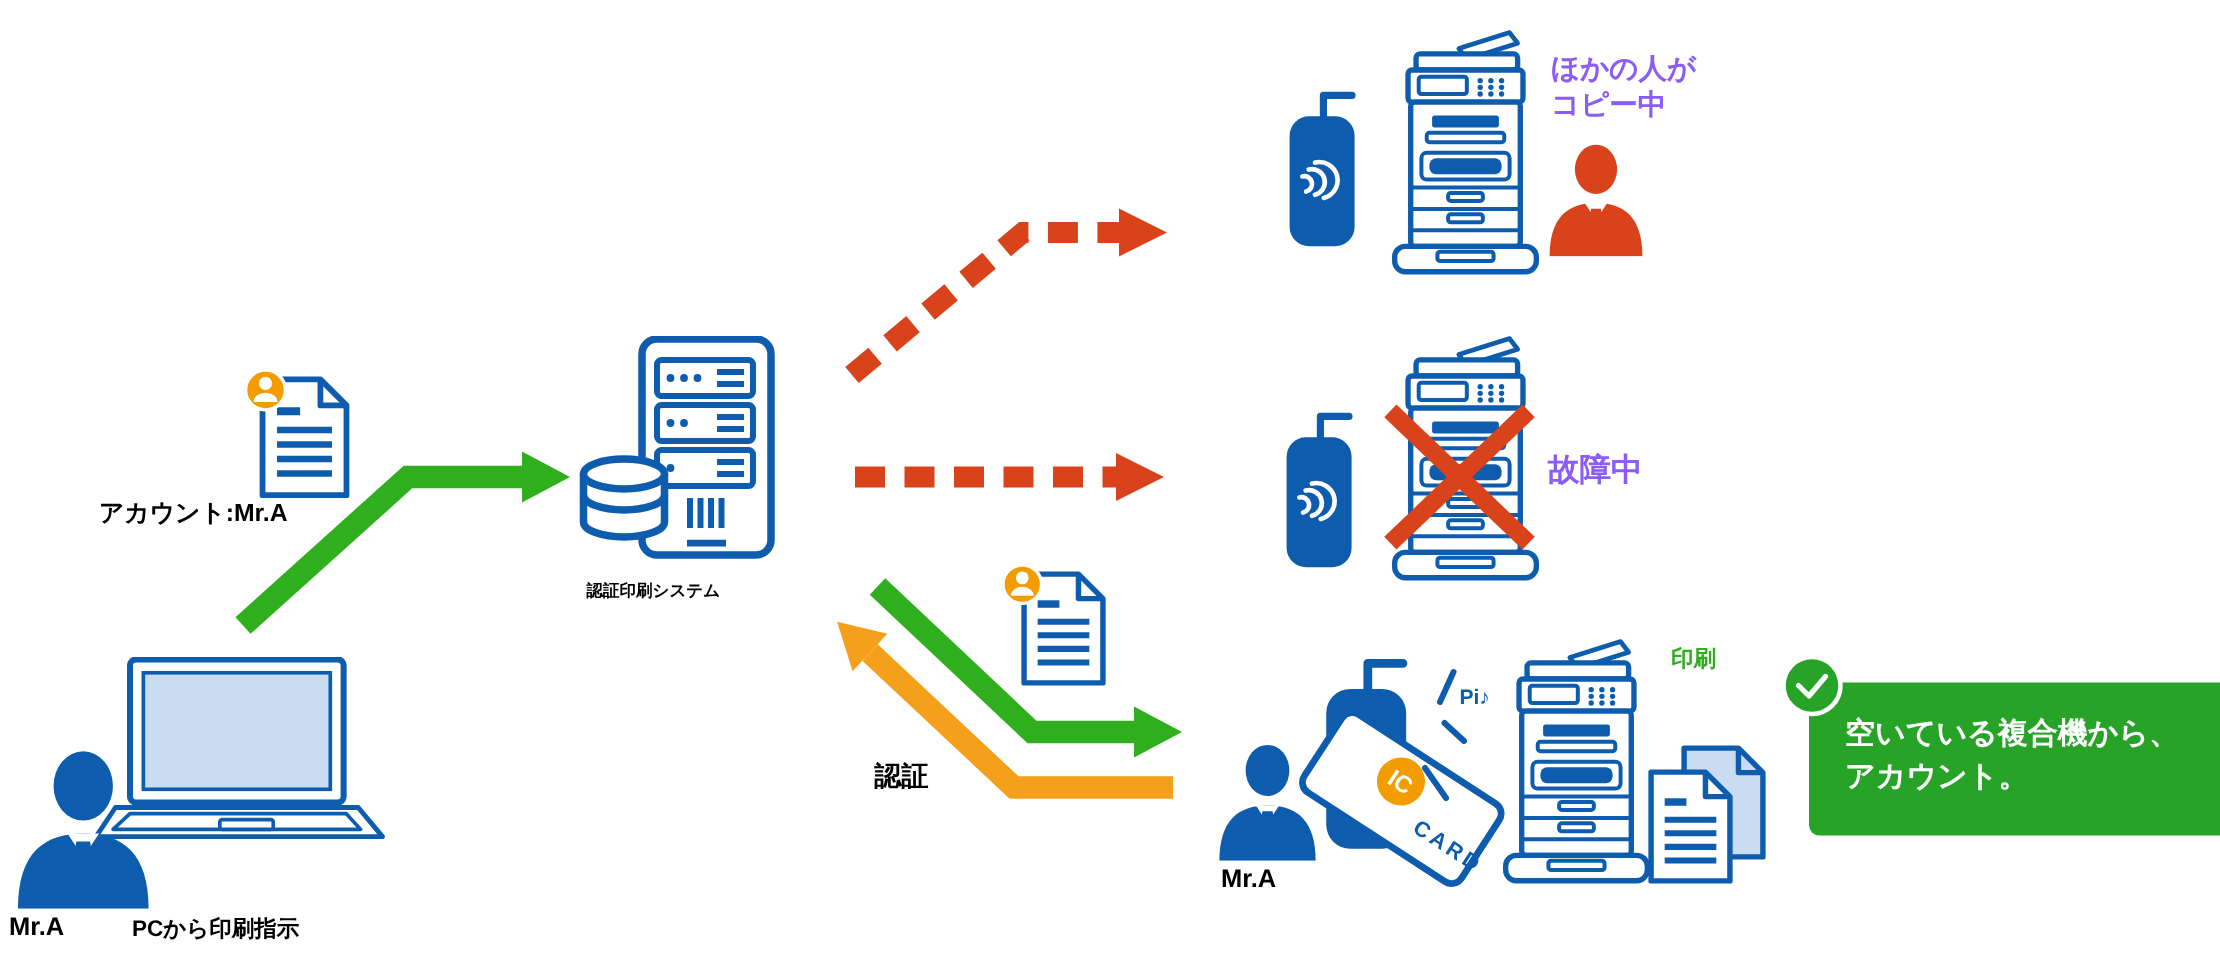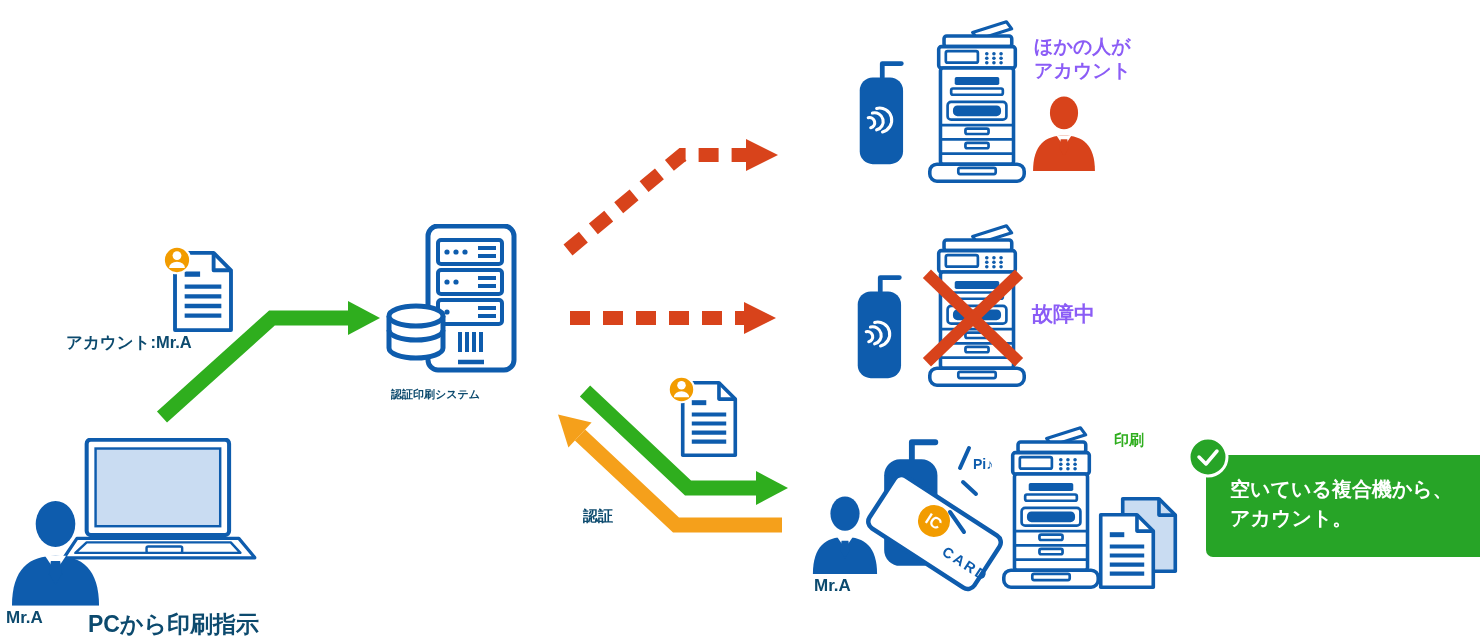--- a/index.html
+++ b/index.html
@@ -1,21 +1,21 @@
 <!DOCTYPE html>
 <html lang="ja"><head>
 <meta charset="utf-8">
 <style>
   html,body{margin:0;padding:0;background:#fff;}
   .canvas{
     position:relative;width:1480px;height:638px;background:#fff;overflow:hidden;
     font-family:"Liberation Sans","DejaVu Sans",sans-serif;
   }
   .abs{position:absolute;}
-  .lbl{position:absolute;font-weight:bold;color:#0c4a6e;white-space:nowrap;line-height:1.2;}
+  .lbl{position:absolute;font-weight:bold;color:#000000;white-space:nowrap;line-height:1.2;}
   .lbl.red{color:#8b5cf6;}
   .lbl.green{color:#2FAE1E;}
   .arrow-layer{position:absolute;left:0;top:0;width:1480px;height:638px;}
   .callout{
     position:absolute;left:1206px;top:455px;width:280px;height:102px;
     background:#27A427;border-radius:7px;box-sizing:border-box;
     padding:20px 0 0 24px;color:#fff;font-weight:bold;font-size:20px;line-height:29px;
   }
   svg{display:block;}
   text{font-family:"Liberation Sans","DejaVu Sans",sans-serif;}
@@ -160,42 +160,42 @@
     </g>
   </svg>
 
   <svg class="abs" style="left:62px;top:438px" width="195" height="123" viewBox="0 0 240 152">
       <use href="#sym-laptop"></use>
     </svg>
   <svg class="abs" style="left:8px;top:500px;color:#0E5CAD" width="95" height="106" viewBox="0 0 72 80">
       <use href="#sym-person"></use>
     </svg>
   <div class="lbl" style="left:6px;top:608px;font-size:17px">Mr.A</div>
-  <div class="lbl" style="left:88px;top:611px;font-size:23px">PCから印刷指示</div>
+  <div class="lbl" style="left:88px;top:611px;font-size:15px">PCから印刷指示</div>
 
   <svg class="abs" style="left:158px;top:242px" width="78" height="94">
     <use href="#sym-doc" x="14" y="8" width="62" height="83"></use>
     <use href="#sym-badge" x="4" y="3" width="30" height="30"></use>
   </svg>
   <div class="lbl" style="left:66px;top:333px;font-size:16.5px">アカウント:Mr.A</div>
 
   <svg class="abs" style="left:386px;top:224px" width="132" height="152" viewBox="0 0 132 152">
       <use href="#sym-server"></use>
     </svg>
   <div class="lbl" style="left:391px;top:388px;font-size:11px">認証印刷システム</div>
 
   <svg class="abs" style="left:858px;top:60px" width="52" height="106" viewBox="0 0 60 122">
       <use href="#sym-reader"></use>
     </svg>
   <svg class="abs" style="left:928px;top:18px" width="98" height="166" viewBox="0 0 110 186">
       <use href="#sym-printer"></use>
     </svg>
   <div class="lbl red" style="left:1034px;top:35px;font-size:19px;line-height:24px">
     <div>ほかの人が</div>
-    <div>アカウント</div>
+    <div>コピー中</div>
   </div>
   <svg class="abs" style="left:1030px;top:96px;color:#D8431B" width="68" height="75" viewBox="0 0 72 80">
       <use href="#sym-person"></use>
     </svg>
 
   <svg class="abs" style="left:856px;top:274px" width="52" height="106" viewBox="0 0 60 122">
       <use href="#sym-reader"></use>
     </svg>
   <svg class="abs" style="left:928px;top:222px" width="98" height="166" viewBox="0 0 110 186">
       <use href="#sym-printer"></use>
@@ -237,21 +237,21 @@
   <svg class="abs" style="left:1098px;top:496px" width="86" height="100">
     <use href="#sym-doc-plain" x="22" y="0" width="58" height="78" style="color:#C9DCF2"></use>
     <use href="#sym-doc" x="0" y="16" width="58" height="78"></use>
   </svg>
 
   <svg class="abs" style="left:666px;top:370px" width="78" height="92">
     <use href="#sym-doc" x="14" y="10" width="58" height="78"></use>
     <use href="#sym-badge" x="1" y="5" width="29" height="29"></use>
   </svg>
 
-  <div class="lbl" style="left:583px;top:507px;font-size:15px">認証</div>
+  <div class="lbl" style="left:583px;top:507px;font-size:18px">認証</div>
 
   <div class="callout">
     <div>空いている複合機から、</div>
     <div>アカウント。</div>
   </div>
   <svg class="abs" style="left:1186px;top:435px" width="44" height="44" viewBox="0 0 44 44">
     <circle cx="22" cy="22" r="19" fill="#27A427" stroke="#fff" stroke-width="3"></circle>
     <polyline points="13,22 20,29 31,16" fill="none" stroke="#fff" stroke-width="3.5" stroke-linecap="round" stroke-linejoin="round"></polyline>
   </svg>
 

